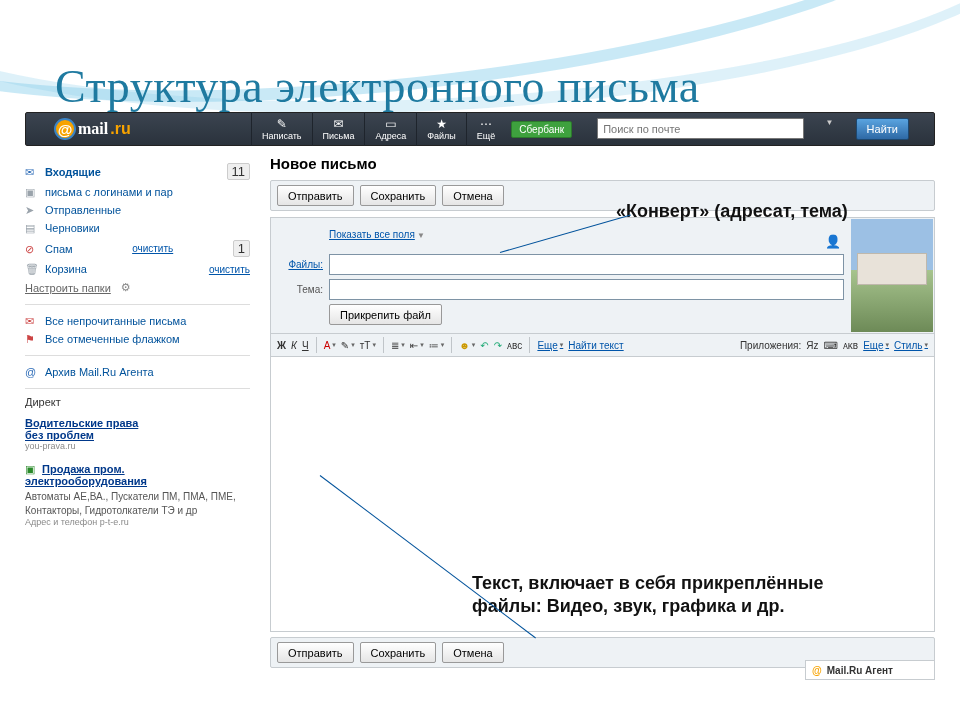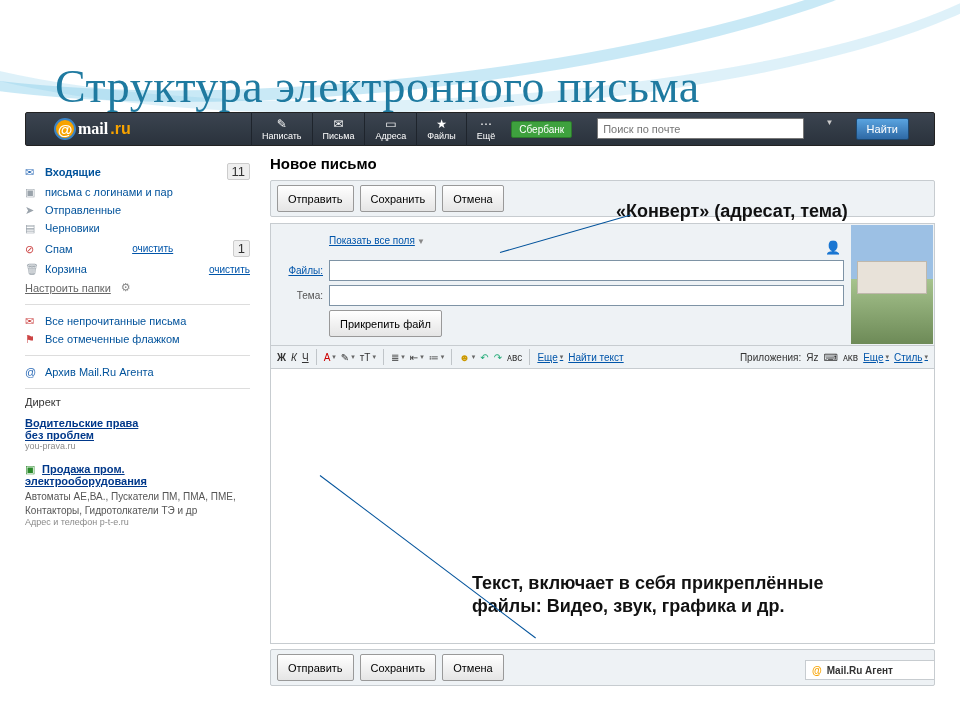--- a/index.html
+++ b/index.html
@@ -30,21 +30,21 @@
 .side .cnt{margin-left:auto;background:#efefef;border:1px solid #ccc;border-radius:2px;font-size:13px;padding:0 4px;color:#333}
 .side hr{border:none;border-top:1px solid #ddd;margin:7px 0}
 .side .fico{width:14px;height:12px;display:inline-block;font-size:11px}
 .adh{font-weight:bold;text-decoration:underline;color:#00388a}
 .adtxt{color:#555;font-size:10px;line-height:1.35;margin-top:3px}
 .adurl{color:#8a8a8a;font-size:9px}
 
 .pane{position:absolute;left:270px;top:155px;right:25px}
 .ptitle{font-size:15px;font-weight:bold;margin:0 0 8px 0}
 .brow{background:#eef2f5;border:1px solid #c7ccd0;display:flex;gap:6px;padding:4px 6px;border-radius:2px}
-.btn{background:linear-gradient(#fff,#e5e5e5);border:1px solid #999;border-radius:2px;font-size:11px;height:27px;padding:0 10px;cursor:pointer}
+.btn{background:linear-gradient(#fff,#e5e5e5);border:1px solid #999;border-radius:2px;font-size:11px;height:21px;padding:0 10px;cursor:pointer}
 .lnk{color:#0055aa;text-decoration:underline;font-size:10px;cursor:pointer}
 .dd{width:8px;display:inline-block}
 .env{position:relative;margin-top:6px;border:1px solid #c7ccd0;background:#eef2f5;padding:6px 90px 8px 8px}
 .frow{display:flex;align-items:center;gap:6px;margin-bottom:4px}
 .frow label{width:44px;text-align:right;font-size:10px;color:#555}
 .frow label.to{color:#0055aa;text-decoration:underline}
 .frow input{flex:1;height:21px;border:1px solid #7e93a5;background:#fff;font-size:11px;padding:0 4px}
 .cts{position:absolute;right:92px;top:16px;color:#666;font-size:13px}
 .thb{position:absolute;right:1px;top:1px;bottom:1px;width:82px;background:linear-gradient(#9cc0e4 0%,#9cc0e4 45%,#a7c48e 45%,#6d8a57 100%)}
 .bld{position:absolute;left:6px;right:6px;top:30%;height:28%;background:#e8e2d9;border:1px solid #bfb8ac}

